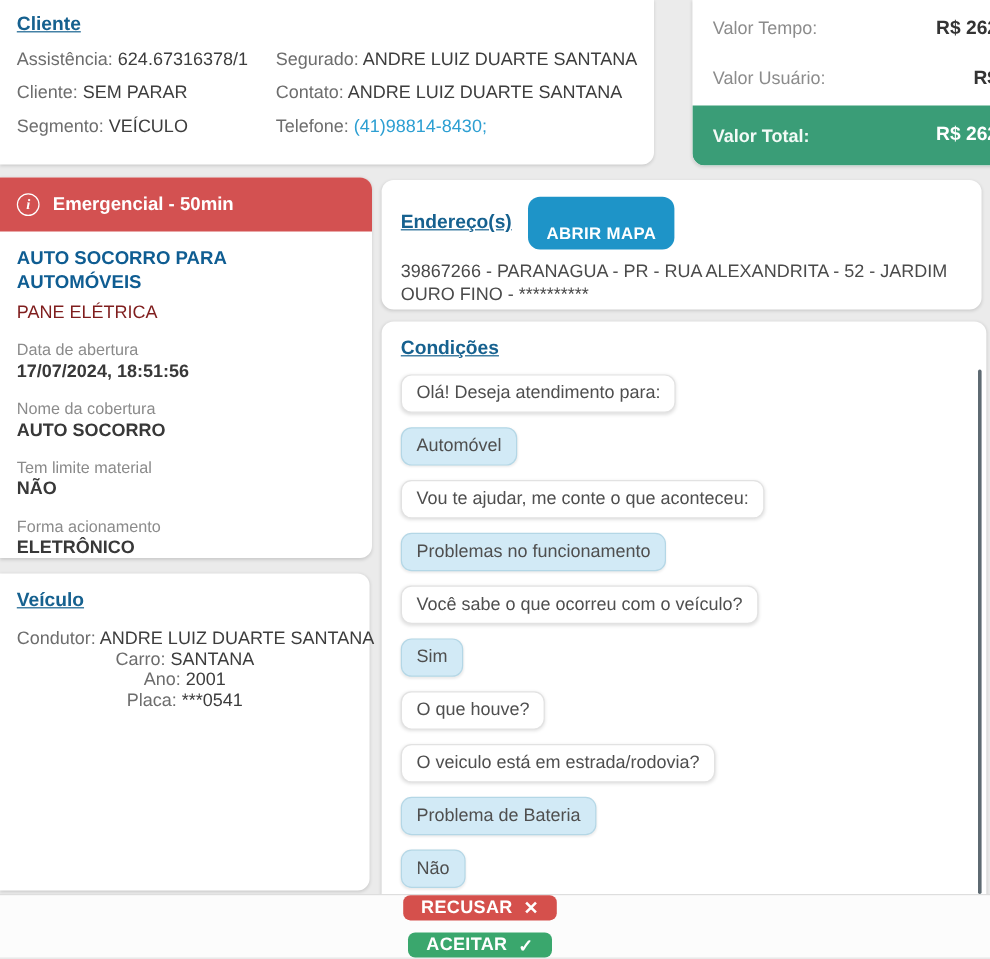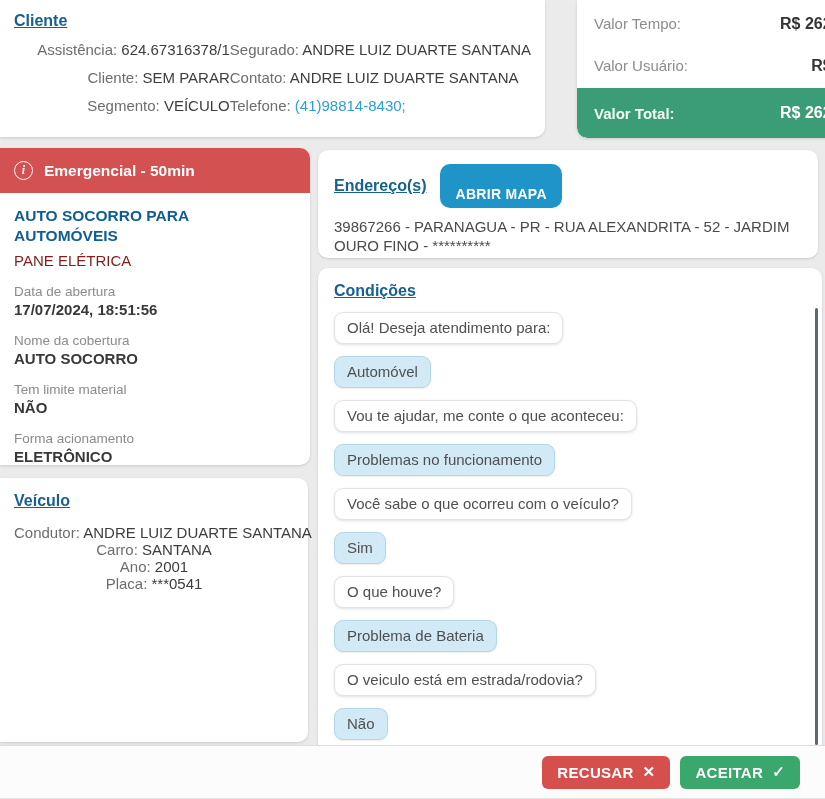--- a/index.html
+++ b/index.html
@@ -15,21 +15,21 @@
     position:absolute;
     background:#fff;
     box-shadow:0 1px 3px rgba(0,0,0,.14);
   }
   .card-title { font-size:16px; font-weight:bold; color:#16618f;text-decoration:underline; }
 
   
   .cliente-card { left:0; top:0; width:545px; height:137px; border-radius:0 0 10px 0; padding:12px 14px; }
   .cliente-grid { display:flex; margin-top:11px; }
   .cliente-col { display:flex; flex-direction:column; gap:11px; }
-  .cliente-col.left { width:248px;align-items:flex-end; }
+  .cliente-col.left { width:248px; }
   .field-inline { font-size:15px; color:#6d6d6d; white-space:nowrap; }
   .field-inline .val { color:#3d3d3d; }
   .field-inline .val.link { color:#2d9fd2; }
 
   
   .valores-card { left:577px; top:0; width:285px; height:138px; border-radius:0 0 10px 10px; overflow:hidden; }
   .valor-row { display:flex; justify-content:space-between; align-items:center; padding:0 17px; height:37px; margin-top:5px; }
   .valor-row .vlabel { font-size:15px; color:#8c8c8c; }
   .valor-row .vval { font-size:16px; font-weight:bold; color:#343434; }
   .valor-total { position:absolute; left:0; right:0; bottom:0; height:50px; background:#3a9d77; border-radius:0 0 10px 10px;
@@ -65,21 +65,21 @@
   .condicoes-card { left:318px; top:268px; width:504px; height:477px; border-radius:10px 10px 0 0; padding:14px 16px; overflow:hidden; }
   .chat { margin-top:12px; display:flex; flex-direction:column; align-items:flex-start; gap:12px; }
   .bubble { font-size:15px; color:#4f4f4f; padding:6px 12px; border-radius:9px; line-height:18px; }
   .bubble.bot { background:#fff; border:1px solid #e2e2e2; box-shadow:0 1px 3px rgba(0,0,0,.12); }
   .bubble.user { background:#d2eaf6; border:1px solid #b4d7e6; box-shadow:0 1px 2px rgba(0,0,0,.08); }
   .scrollbar-thumb { position:absolute; right:4px; top:40px; width:3px; height:437px; background:#5e6a72; border-radius:2px; }
 
   
   .footer { position:absolute; left:0; top:745px; width:825px; height:54px; background:#fcfcfc;
     border-top:1px solid #dedede; border-bottom:1px solid #e2e2e2;
-    display:flex; align-items:center; justify-content:flex-end; gap:10px; padding-right:25px; }
+    display:flex; align-items:center; justify-content:flex-end; gap:10px; padding-right:25px;flex-direction:column; }
   .action-btn { display:flex; align-items:center; gap:9px; height:33px; border:none; border-radius:6px;
     color:#fff; font-family:"Liberation Sans", sans-serif; font-size:15px; font-weight:bold; letter-spacing:.3px;
     padding:0 15px; cursor:pointer; }
   .action-btn .btn-icon { font-size:15px; font-weight:bold; }
   .recusar { background:#d5504c; }
   .aceitar { background:#3aa76d; }
 </style>
 </head>
 <body>
 
@@ -190,23 +190,23 @@
       <div class="bubble bot">Vou te ajudar, me conte o que aconteceu:</div>
 
       <div class="bubble user">Problemas no funcionamento</div>
 
       <div class="bubble bot">Você sabe o que ocorreu com o veículo?</div>
 
       <div class="bubble user">Sim</div>
 
       <div class="bubble bot">O que houve?</div>
 
+      <div class="bubble bot">O veiculo está em estrada/rodovia?</div>
+
       <div class="bubble user">Problema de Bateria</div>
-
-      <div class="bubble bot">O veiculo está em estrada/rodovia?</div>
 
       <div class="bubble user">Não</div>
     </div>
   <div class="scrollbar-thumb"></div>
 </section>
 
 <footer class="footer">
   <button class="action-btn recusar">
     <span>RECUSAR</span>
     <span class="btn-icon">✕</span>

